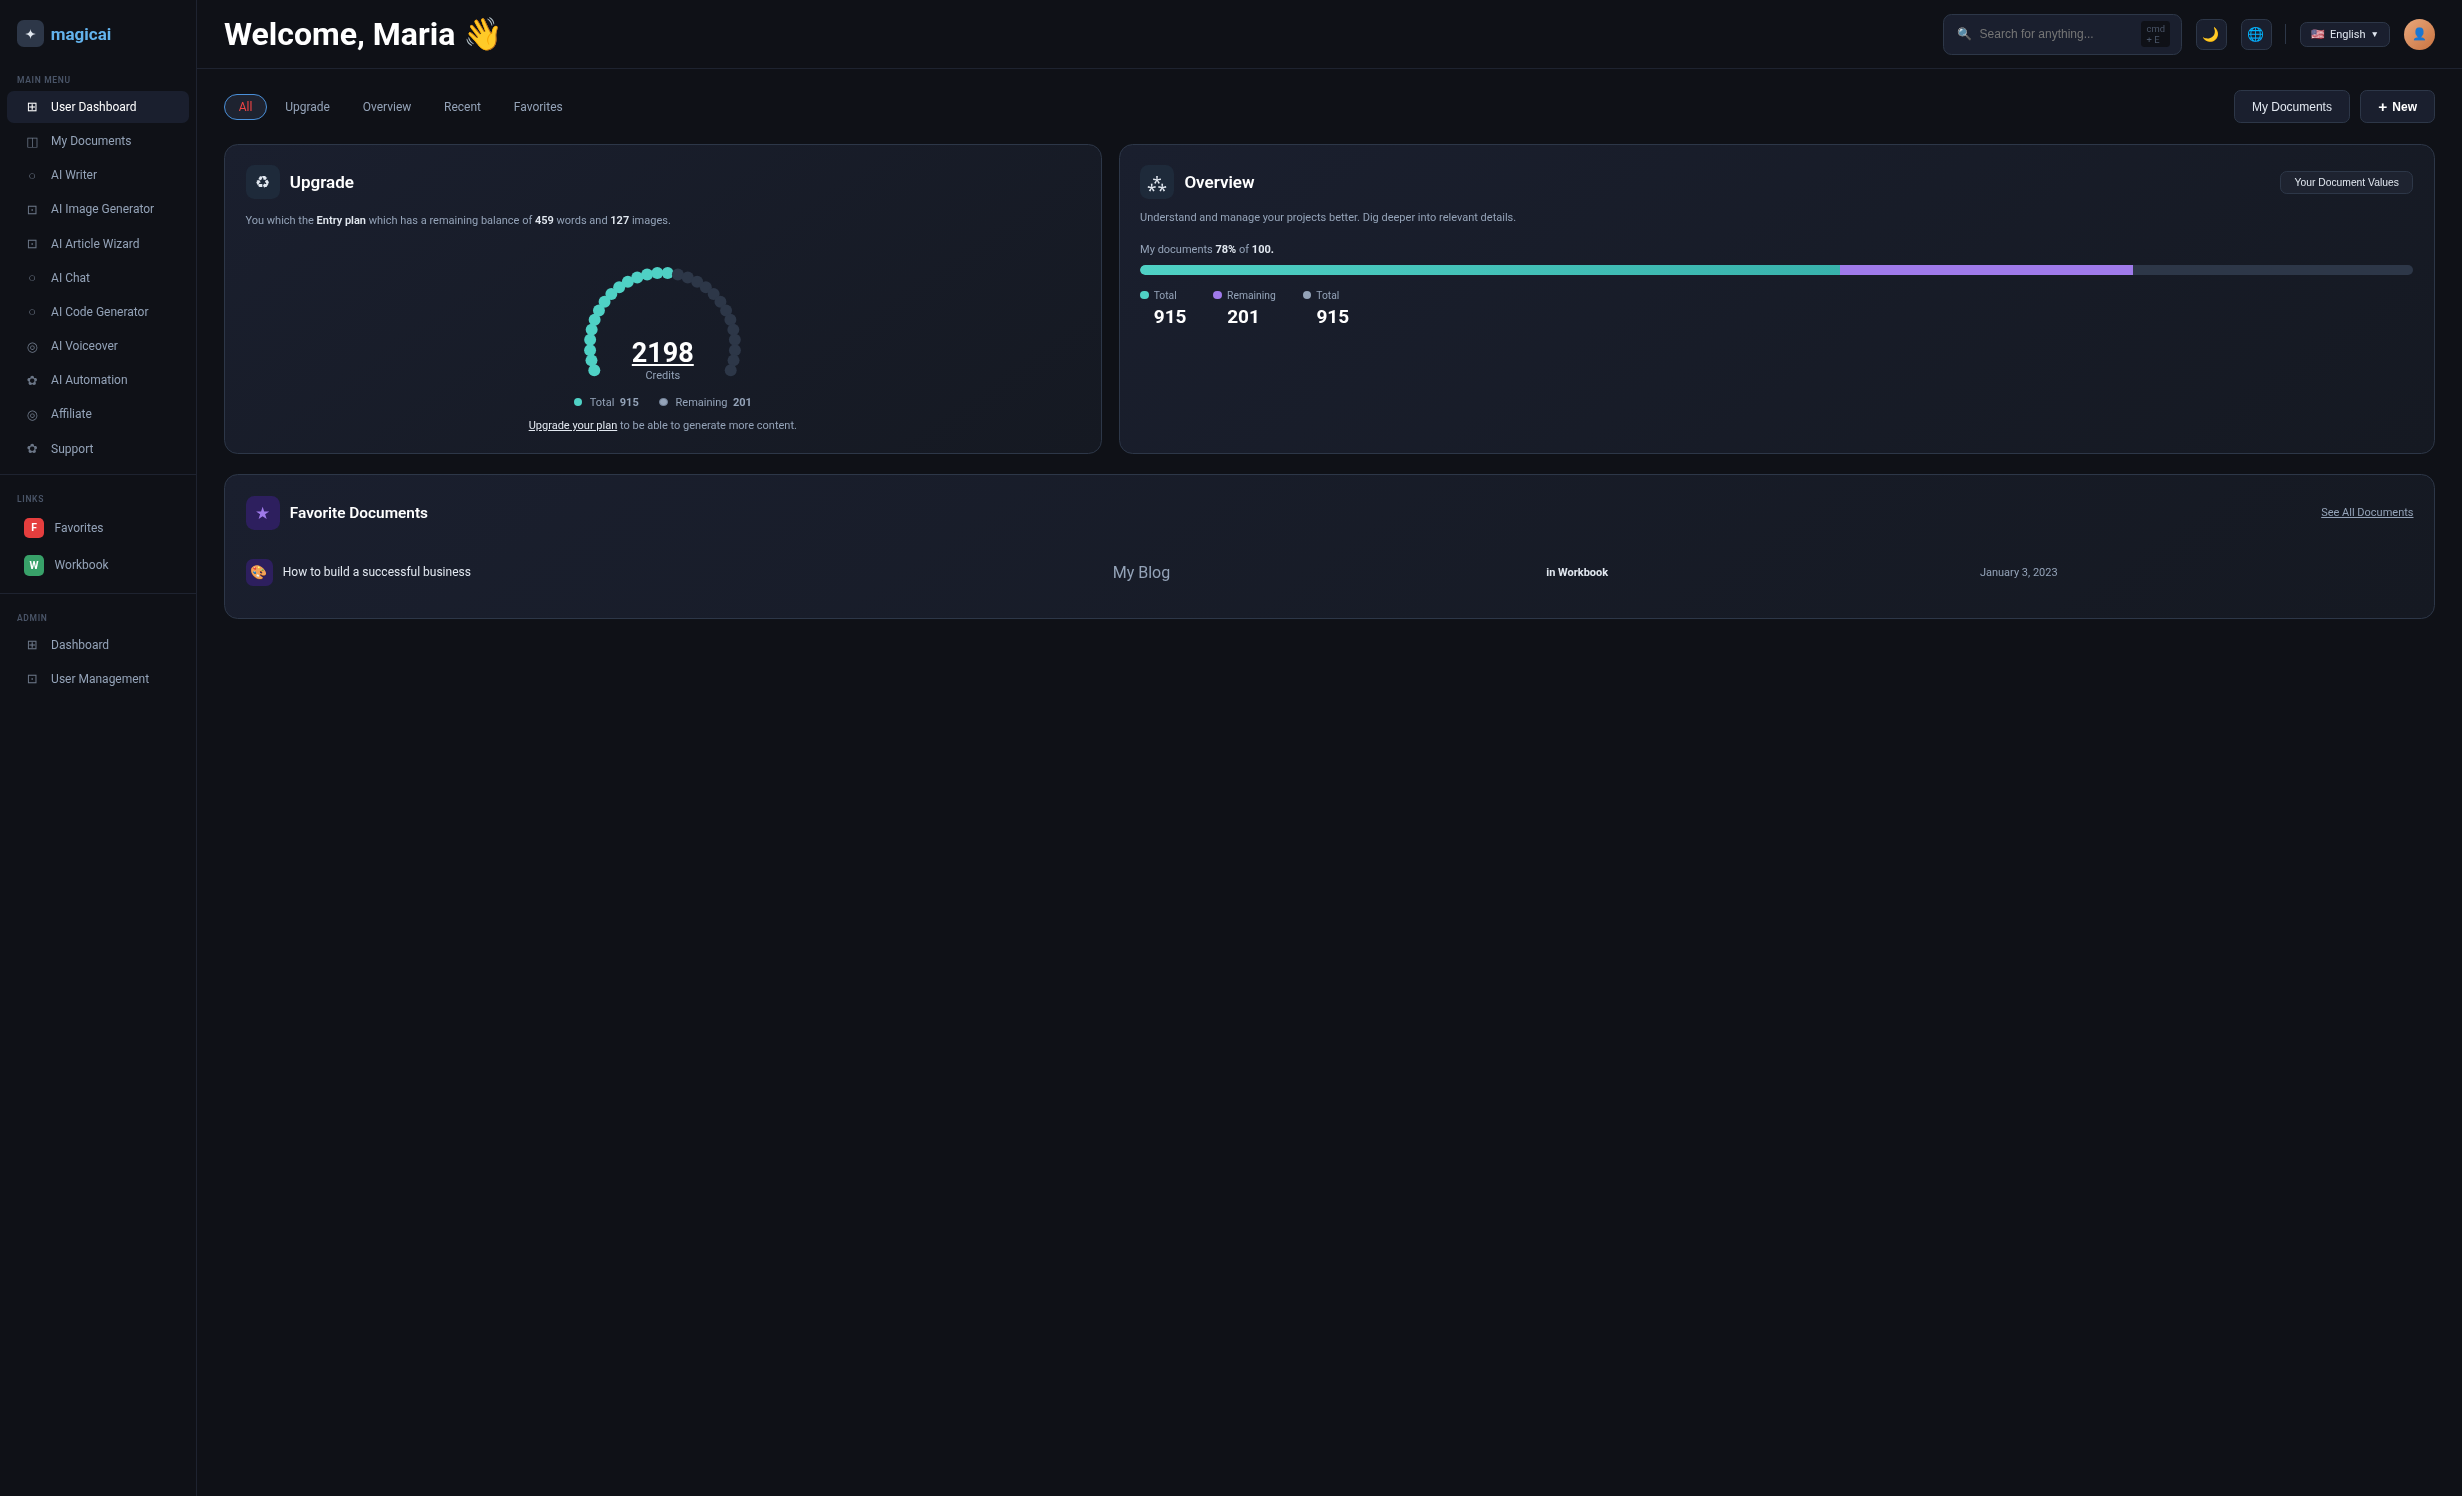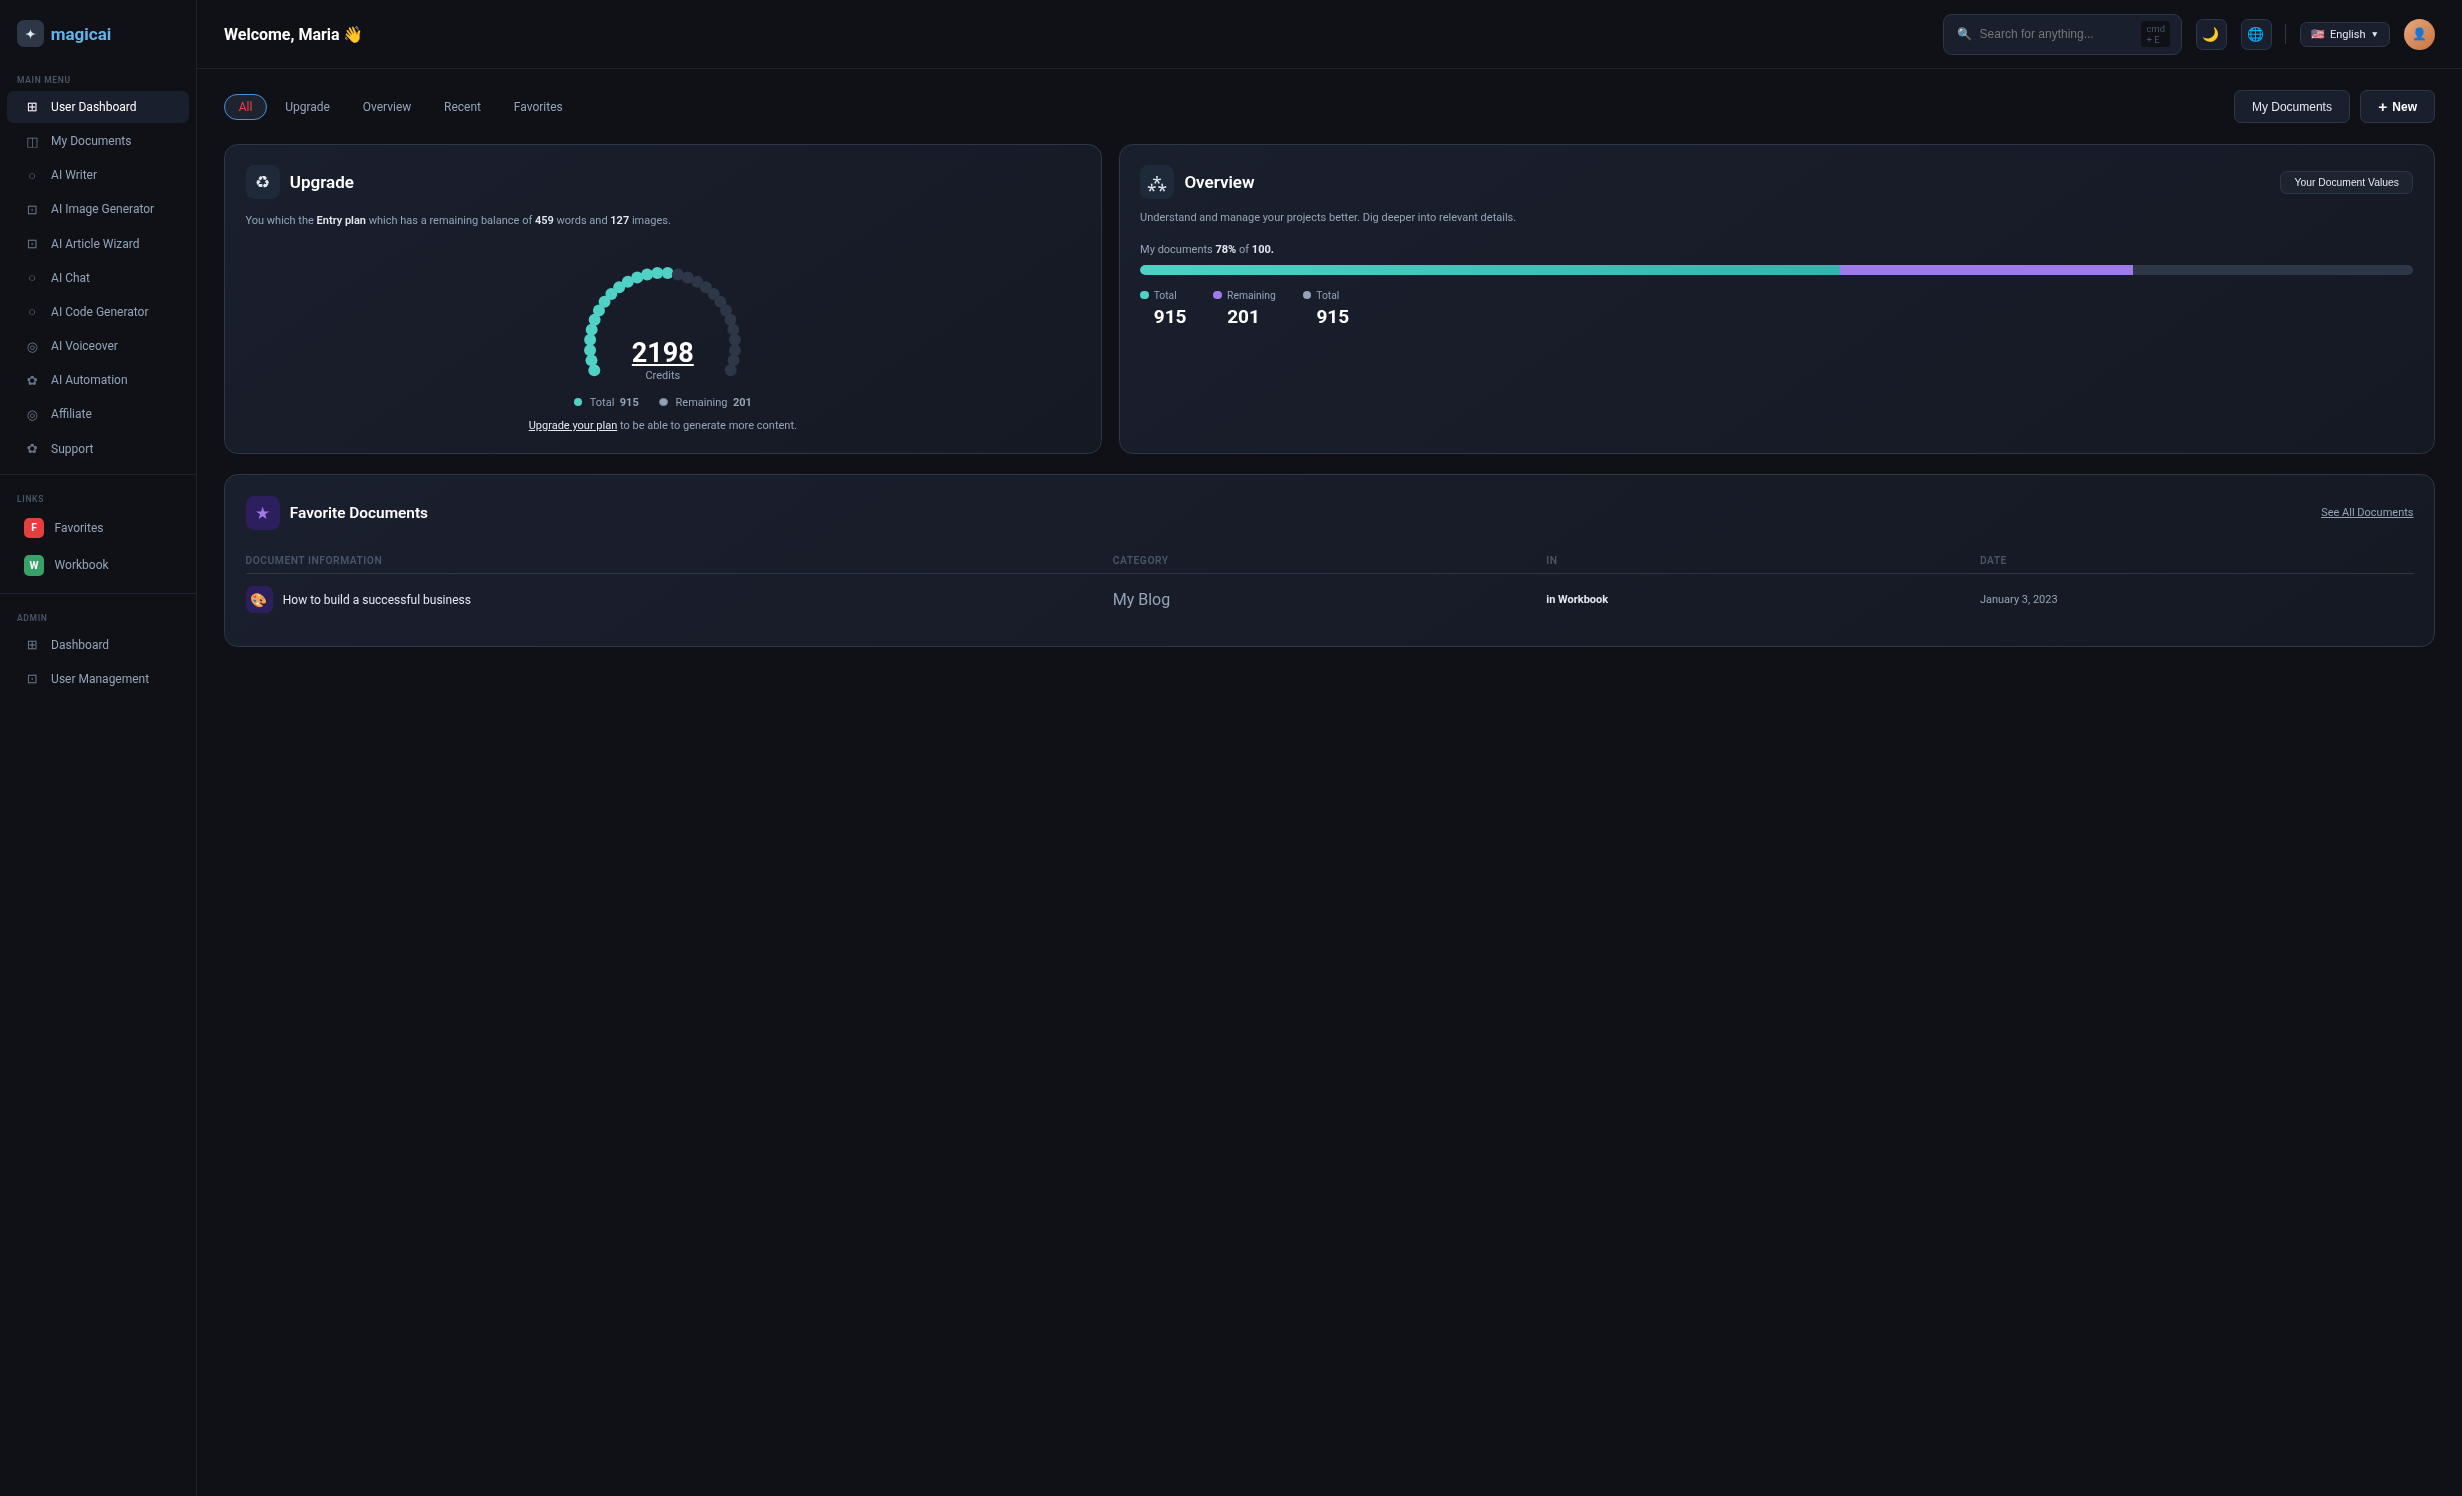--- a/index.html
+++ b/index.html
@@ -97,21 +97,21 @@
       align-items: center;
       justify-content: space-between;
       padding: 13.7px 27px;
       background: #0f1117;
       border-bottom: 0.9px solid #1e2330;
       position: sticky;
       top: 0;
       z-index: 10;
     }
     .header-title {
-      font-size: 16px;
+      font-size: 32px;
       font-weight: 700;
       color: #fff;
     }
     .header-right {
       display: flex;
       align-items: center;
       gap: 13.7px;
     }
     .search-bar {
       display: flex;
@@ -747,26 +747,20 @@
       <div class="section-header">
         <div class="section-header-left">
           <div class="card-icon" style="background:#2d1f5e">
             <span style="color:#9f7aea">★</span>
           </div>
           <span class="section-title">Favorite Documents</span>
         </div>
         <span class="see-all-link">See All Documents</span>
       </div>
 
-      <div class="table-header">
-        <span>Document Information</span>
-        <span>Category</span>
-        <span>In</span>
-        <span>Date</span>
-      </div>
 
       <div class="table-row">
         <div class="doc-info">
           <div class="doc-icon">🎨</div>
           <span class="doc-name">How to build a successful business</span>
         </div>
         <span class="doc-category">My Blog</span>
         <span class="doc-in"><strong>in Workbook</strong></span>
         <span class="doc-date">January 3, 2023</span>
       </div>

